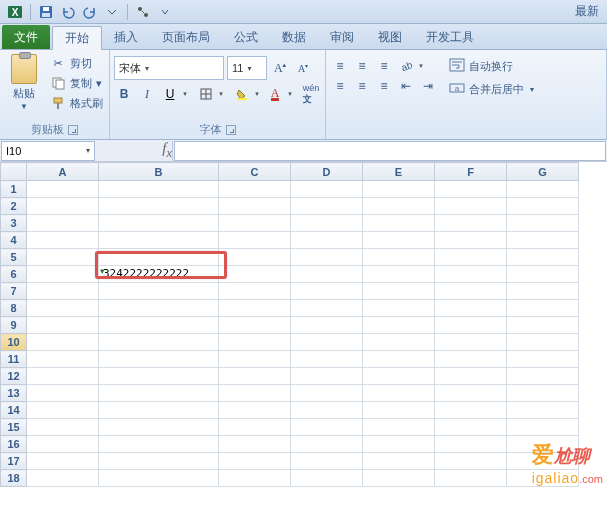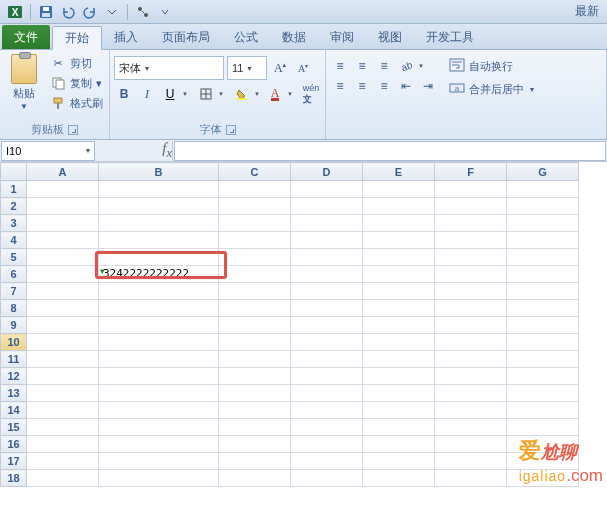--- a/index.html
+++ b/index.html
@@ -72,21 +72,21 @@
 .cell { border:1px solid #d7dde6; height:17px; font-size:11px; padding:0 2px; position:relative; background:#fff;}
 .cell .tick { position:absolute; left:1px; top:0; color:#2a7a2a; font-size:9px;}
 .cell-val { position:absolute; left:4px; top:1px; white-space:nowrap; font-family:"SimSun",monospace;}
 .highlight-box { position:absolute; border:3px solid #d9534f; border-radius:3px; pointer-events:none; box-shadow:0 0 2px rgba(0,0,0,.2);}
 
 
 .wm { position:absolute; right:4px; bottom:30px; opacity:.9; pointer-events:none; font-family:Arial,sans-serif;}
 .wm .w1{color:#f39c12;font-weight:bold;font-size:22px;}
 .wm .w2{color:#e74c3c;font-weight:bold;font-size:18px;font-style:italic;}
 .wm .w3{color:#f39c12;font-size:14px;letter-spacing:1px;}
-.wm .w4{color:#e74c3c;font-size:17px;}
+.wm .w4{color:#e74c3c;font-size:11px;}
 </style>
 </head>
 <body>
 
 <div class="titlebar">
   <div class="qat-icon">
       <svg width="16" height="16">
         <rect x="1" y="2" width="14" height="12" fill="#217346" rx="1"></rect>
         <text x="8" y="12" font-size="10" fill="#fff" text-anchor="middle" font-family="Arial" font-weight="bold">X</text>
       </svg>

